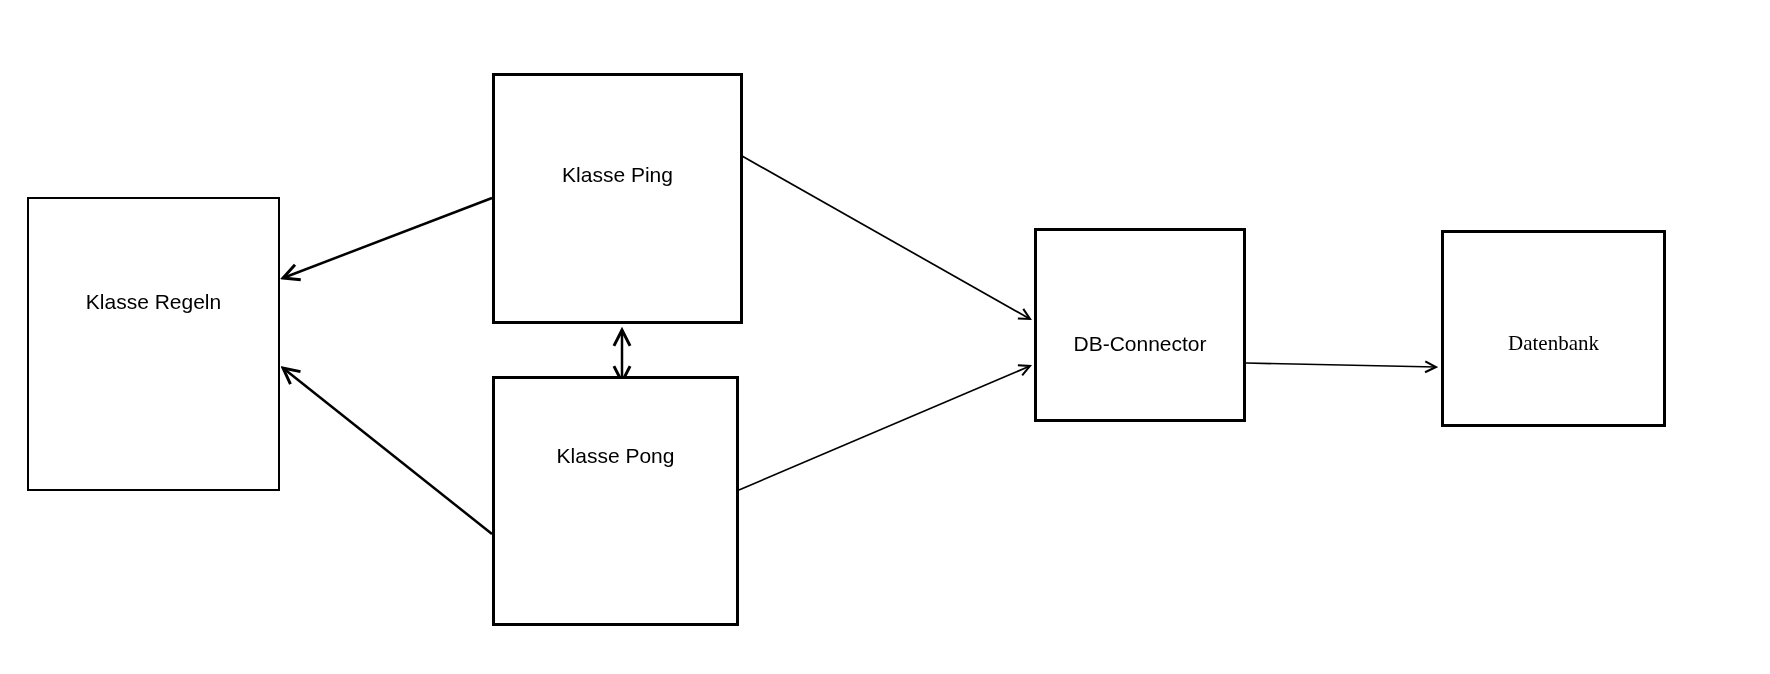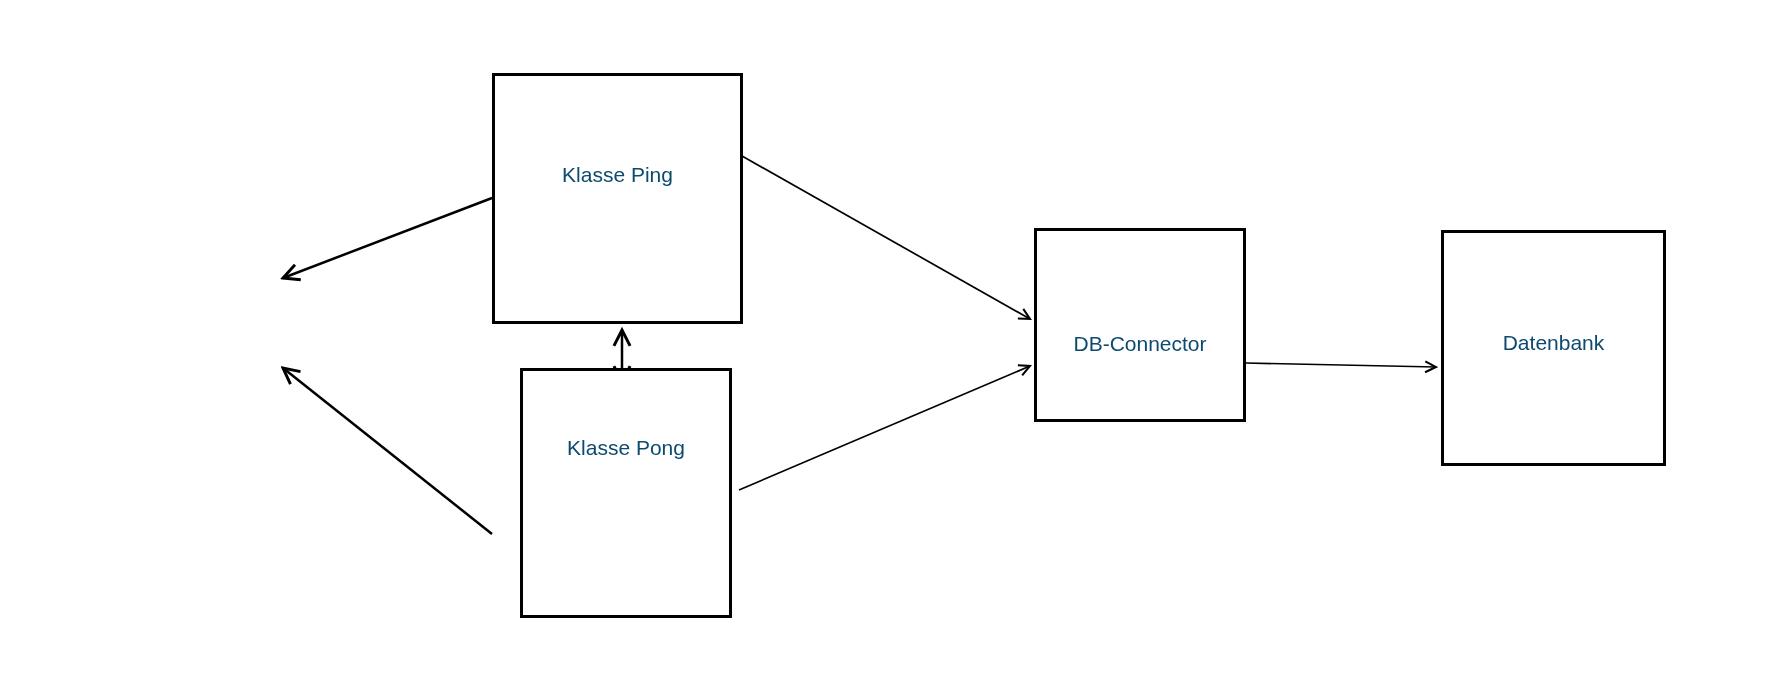--- a/index.html
+++ b/index.html
@@ -28,28 +28,28 @@
     border: 3px solid #000000;
     box-sizing: border-box;
   }
   .node .label {
     position: absolute;
     left: 0;
     right: 0;
     text-align: center;
     font-size: 21px;
     line-height: 22px;
-    color: #0c4a6e;
+    color: #000000;
     white-space: nowrap;
   }
   #node-regeln    { left: 27px;   top: 197px; width: 253px; height: 294px; border-width: 2px; }
   #node-ping      { left: 492px;  top: 73px;  width: 251px; height: 251px; }
-  #node-pong      { left: 492px;  top: 368px; width: 212px; height: 250px; margin-left: 28px; }
+  #node-pong      { left: 492px;  top: 376px; width: 247px; height: 250px; }
   #node-db        { left: 1034px; top: 228px; width: 212px; height: 194px; }
-  #node-datenbank { left: 1441px; top: 230px; width: 225px; height: 236px; }
+  #node-datenbank { left: 1441px; top: 230px; width: 225px; height: 197px; font-family: Liberation Serif, serif; }
 
   #node-regeln    .label { top: 92px; }
   #node-ping      .label { top: 88px; }
   #node-pong      .label { top: 66px; }
   #node-db        .label { top: 102px; }
   #node-datenbank .label { top: 99px; }
 </style>
 </head>
 <body>
 
@@ -68,20 +68,23 @@
 
     <line x1="622" y1="330" x2="622" y2="382" stroke-width="2.5" marker-start="url(#ah)" marker-end="url(#ah)" stroke="#000000"></line>
 
     <line x1="742" y1="156" x2="1030" y2="319" stroke-width="1.7" marker-end="url(#ah)" stroke="#000000"></line>
 
     <line x1="739" y1="490" x2="1030" y2="366" stroke-width="1.7" marker-end="url(#ah)" stroke="#000000"></line>
 
     <line x1="1246" y1="363" x2="1436" y2="367" stroke-width="1.7" marker-end="url(#ah)" stroke="#000000"></line>
   </svg>
 
+  <div class="node" id="node-regeln">
+    <div class="label">Klasse Regeln</div>
+  </div>
 
   <div class="node" id="node-ping">
     <div class="label">Klasse Ping</div>
   </div>
 
   <div class="node" id="node-pong">
     <div class="label">Klasse Pong</div>
   </div>
 
   <div class="node" id="node-db">

